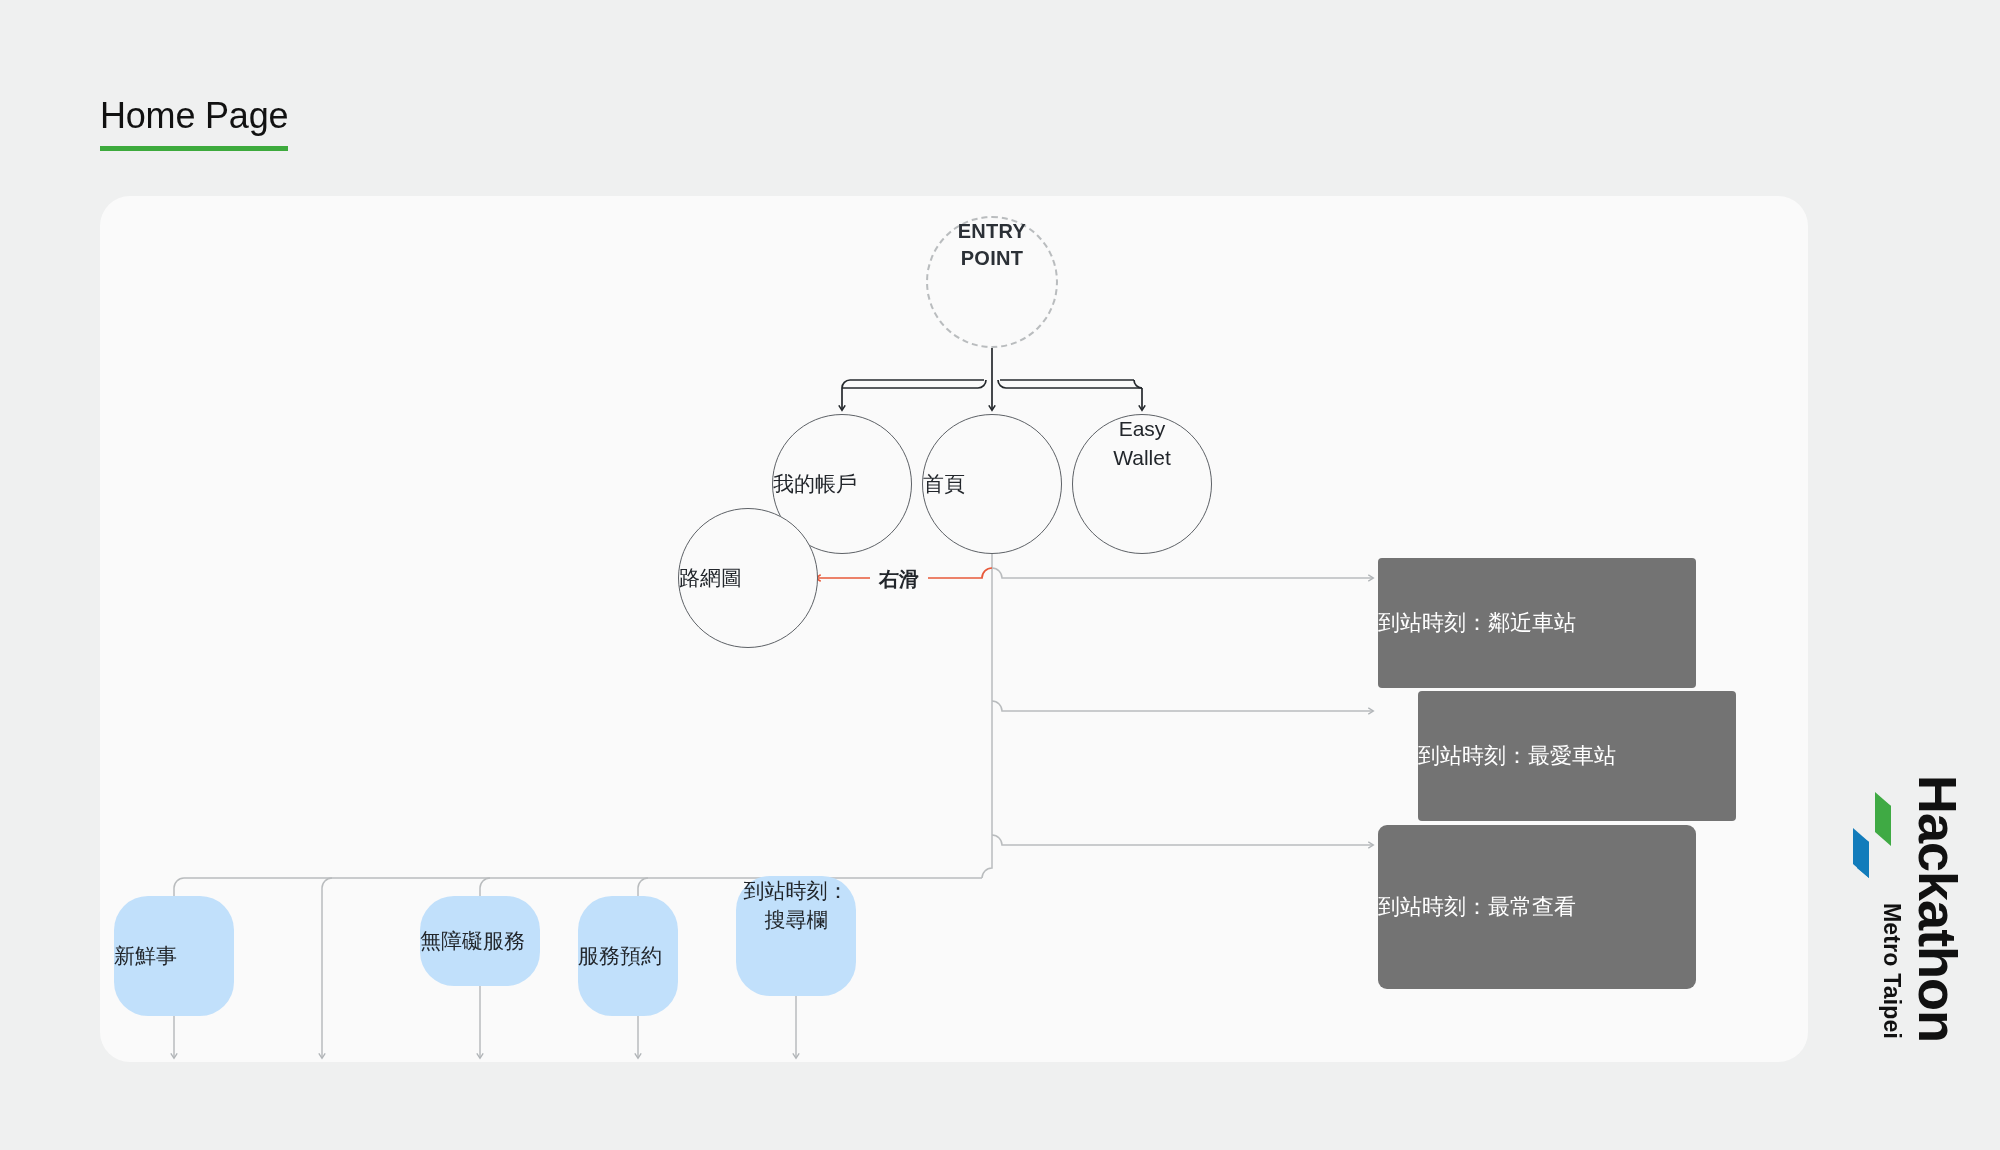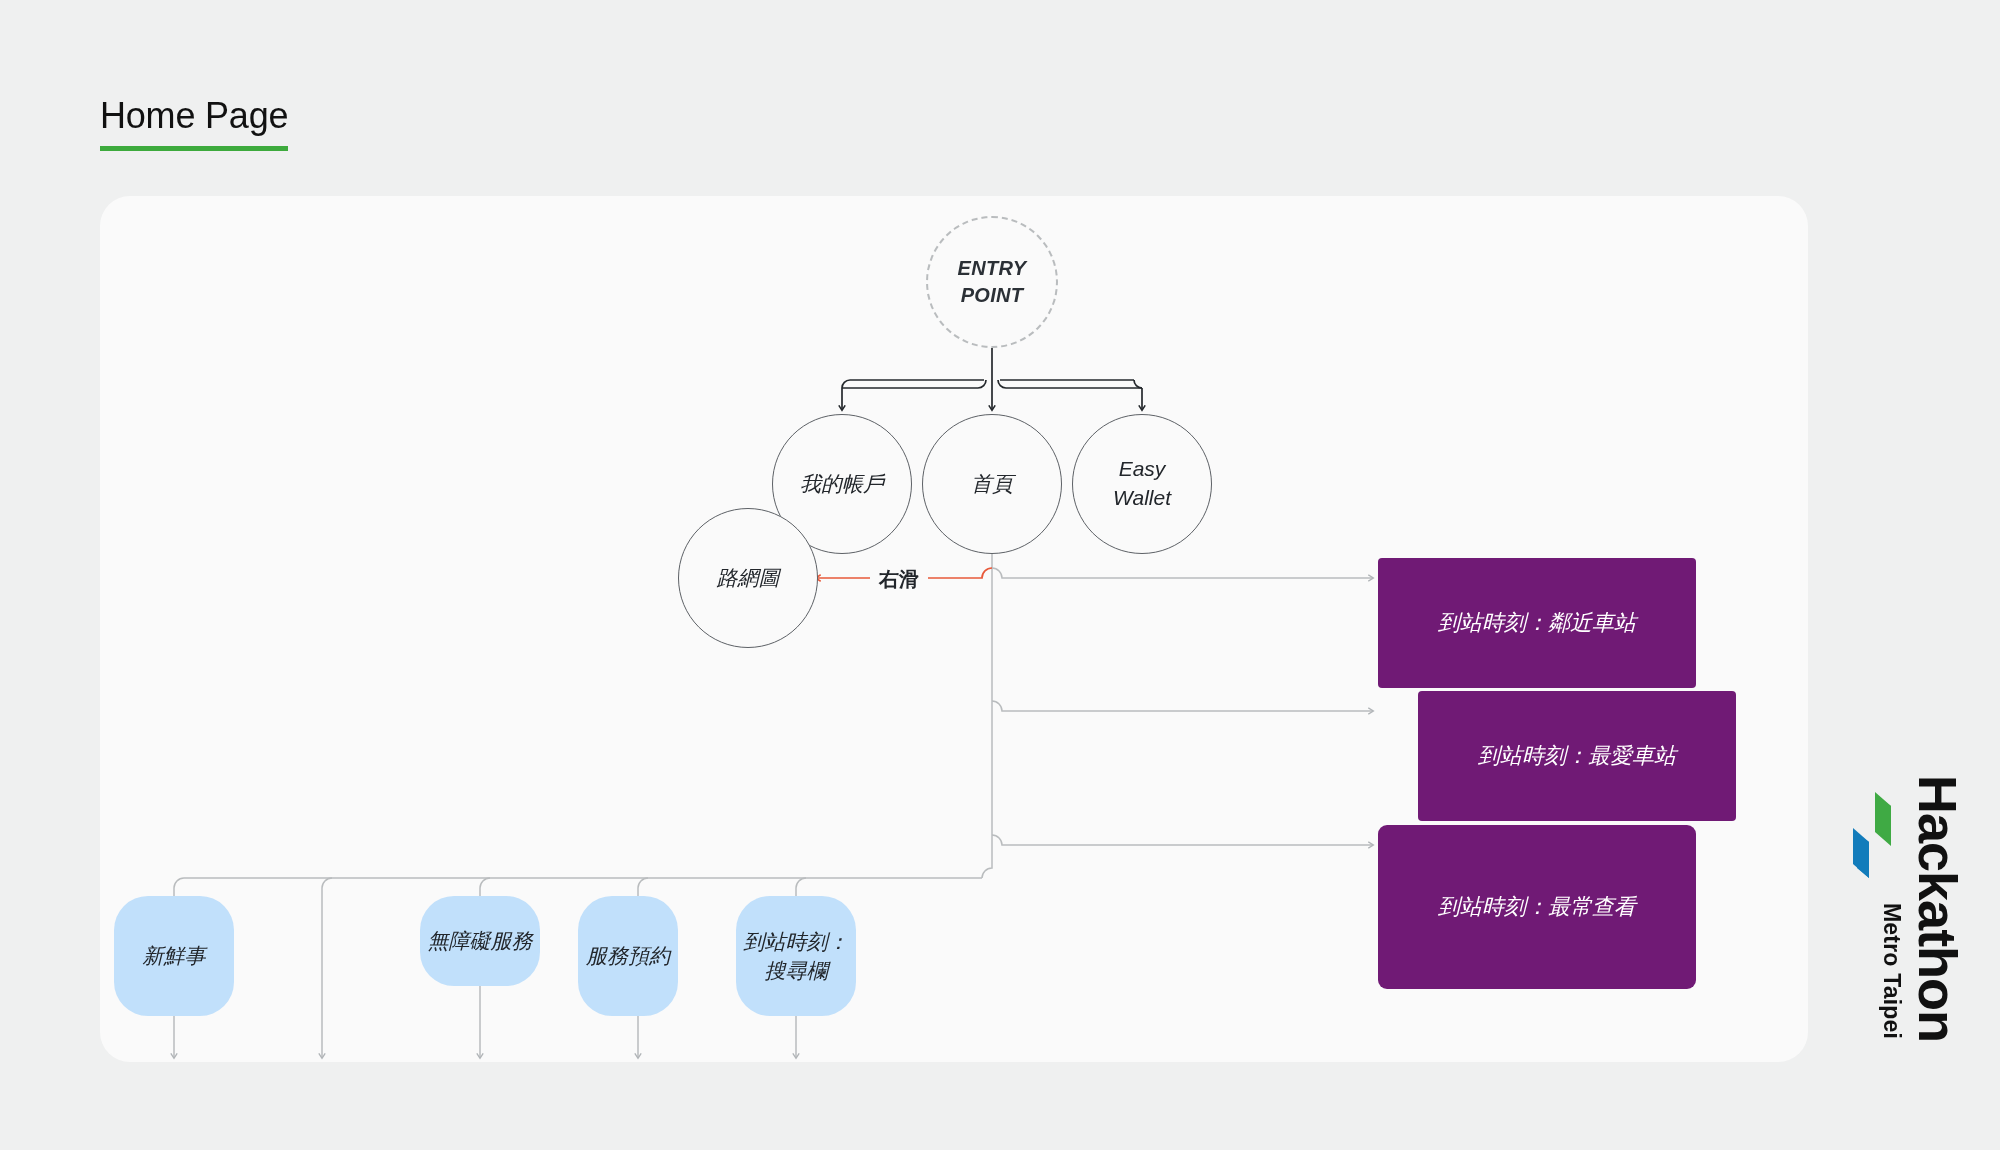--- a/index.html
+++ b/index.html
@@ -31,24 +31,23 @@
     background:#fafafa;border-radius:30px;
   }
   
   #connectors{
     position:absolute;left:0;top:0;width:1708px;height:866px;
     pointer-events:none;
   }
   
   .node{
     position:absolute;
-    display:flex;align-items:center;justify-content:center;
+    display:flex;align-items:center;justify-content:flex-start;
     text-align:center;
     box-sizing:border-box;
-    font-style:italic;
   }
   .circle-node{
     border-radius:50%;
     border:1.6px solid #5d6166;
     background:#fafafa;
     font-size:21px;color:#22262b;
     line-height:1.38;
   }
   .entry-node{
     border:2px dashed #b9bcbe;
@@ -57,21 +56,21 @@
     font-size:20px;font-weight:700;color:#2b3036;
     line-height:1.35;letter-spacing:0.3px;
   }
   .blue-node{
     background:#c1e0fb;
     border-radius:34px;
     font-size:21px;color:#22262b;
     line-height:1.4;
   }
   .dark-node{
-    background:#701a75;
+    background:#737373;
     border-radius:4px;
     font-size:22px;color:#ffffff;
     line-height:1.4;
   }
   .edge-label{
     position:absolute;
     font-size:20px;color:#22262b;
     background:#fafafa;
     padding:0 9px;
     white-space:nowrap;
@@ -209,21 +208,21 @@
 
 
   <div class="node blue-node" style="left:320px;top:700px;width:120px;height:90px;">
     <span>無障礙服務</span>
   </div>
 
   <div class="node blue-node" style="left:478px;top:700px;width:100px;height:120px;">
     <span>服務預約</span>
   </div>
 
-  <div class="node blue-node" style="left:636px;top:700px;width:120px;height:120px;flex-direction:column;">
+  <div class="node blue-node" style="left:636px;top:680px;width:120px;height:120px;flex-direction:column;">
     <span>到站時刻：</span>
     <span>搜尋欄</span>
   </div>
 
   <div class="node dark-node" style="left:1278px;top:362px;width:318px;height:130px;">
     <span>到站時刻：鄰近車站</span>
   </div>
 
   <div class="node dark-node" style="left:1318px;top:495px;width:318px;height:130px;">
     <span>到站時刻：最愛車站</span>

